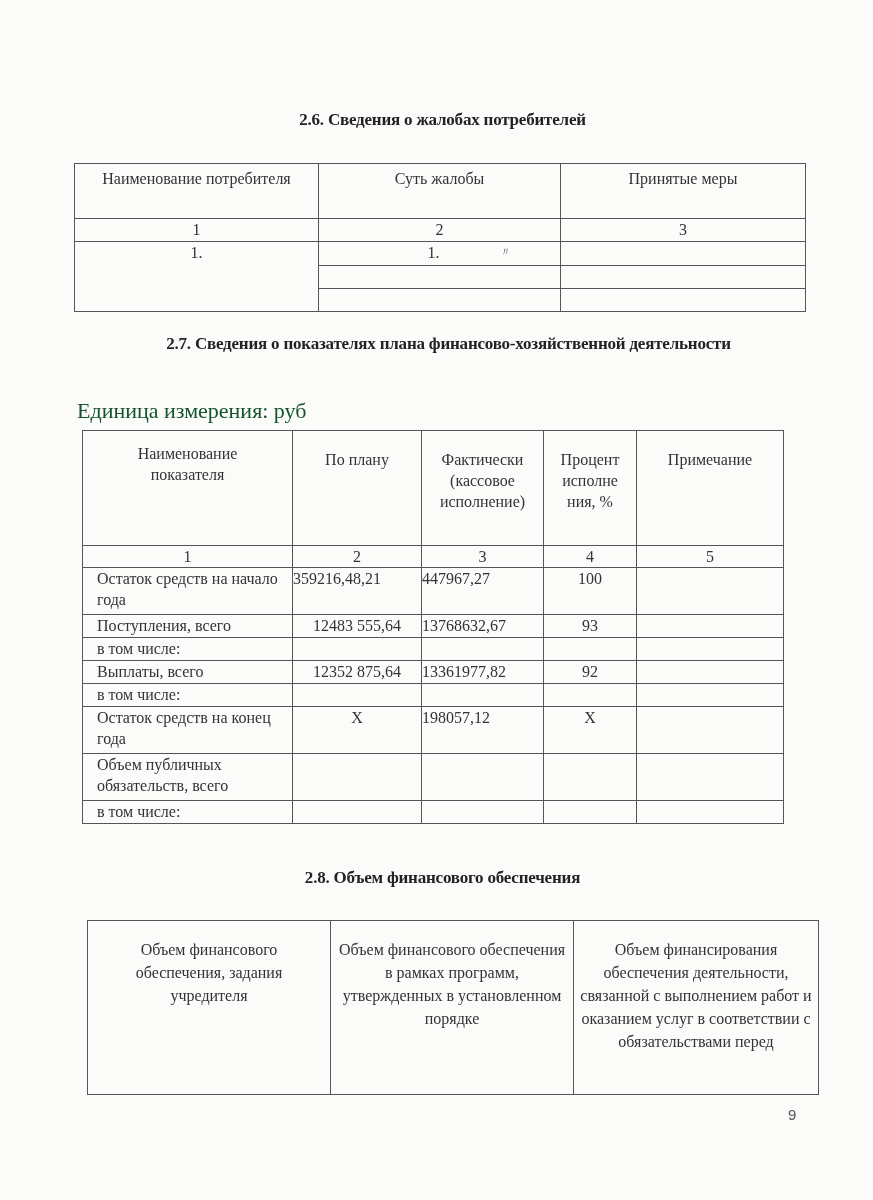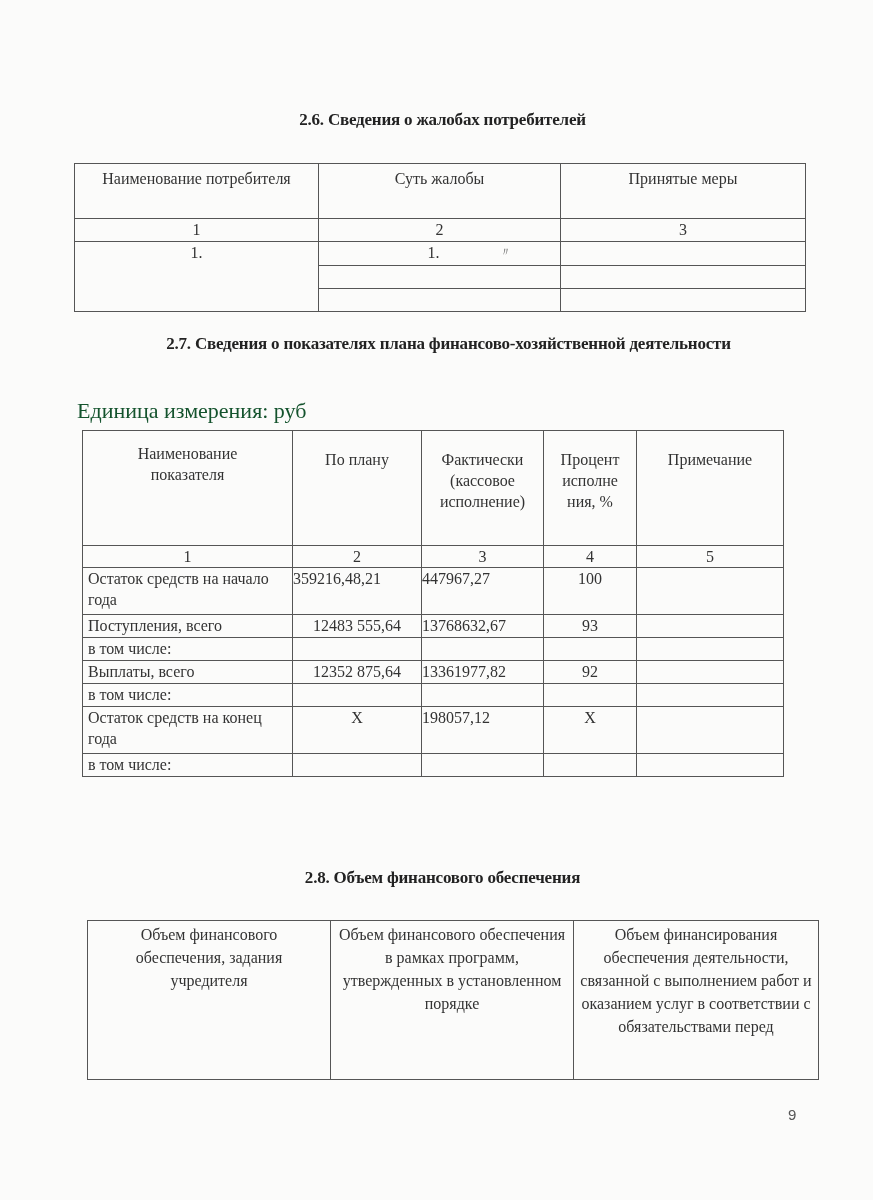--- a/index.html
+++ b/index.html
@@ -20,40 +20,40 @@
     position: absolute; left: 77px; top: 398px; font-size: 22px; color: #14532d;
   }
   table {
     position: absolute; border-collapse: collapse; table-layout: fixed;
     font-size: 16px; color: #333;
   }
   td {
     border: 1px solid #555; padding: 0; vertical-align: top; line-height: 21px;
   }
   .c { text-align: center; }
-  .l { text-align: left; padding-left: 5px; margin-top: 36px; }
+  .l { text-align: left; padding-left: 14px; margin-top: 36px; }
 
   
   #t26 { left: 74px; top: 163px; width: 731px; }
   #t26 td { line-height: 22px; }
   #t26 .hdr td { height: 50px; padding-top: 4px; }
   #t26 .num td { height: 21px; }
   #t26 .sub td { height: 22px; }
 
   
   #t27 { left: 82px; top: 430px; width: 701px; border-radius: 11px; }
   #t27 .hdr td { height: 96px; padding-top: 18px; }
   #t27 .num td { height: 20px; }
   #t27 .r2 td { height: 46px; }
   #t27 .r1 td { height: 22px; }
   #t27 td.val { padding-left: 0; }
 
   
   #t28 { left: 87px; top: 920px; width: 731px; }
-  #t28 td { height: 156px; padding-top: 2px; line-height: 23px; }
+  #t28 td { height: 156px; padding-top: 17px; line-height: 23px; }
 
   .page-num {
     position: absolute; left: 788px; top: 1106px;
     font-family: "Liberation Sans", "DejaVu Sans", sans-serif;
     font-size: 15px; color: #555;
   }
   .mark {
     position: absolute; font-size: 12px; color: #777; transform: rotate(25deg);
   }
 </style>
@@ -156,20 +156,27 @@
     <td class="c"></td>
     <td></td>
   </tr>
   <tr class="r2">
     <td class="l">Остаток средств на конец года</td>
     <td class="c">X</td>
     <td class="val">198057,12</td>
     <td class="c">X</td>
     <td></td>
   </tr>
+  <tr class="r2">
+    <td class="l">Объем публичных обязательств, всего</td>
+    <td></td>
+    <td></td>
+    <td class="c"></td>
+    <td></td>
+  </tr>
   <tr class="r1">
     <td class="l">в том числе:</td>
     <td></td>
     <td></td>
     <td class="c"></td>
     <td></td>
   </tr>
 </tbody>
   </table>
 

